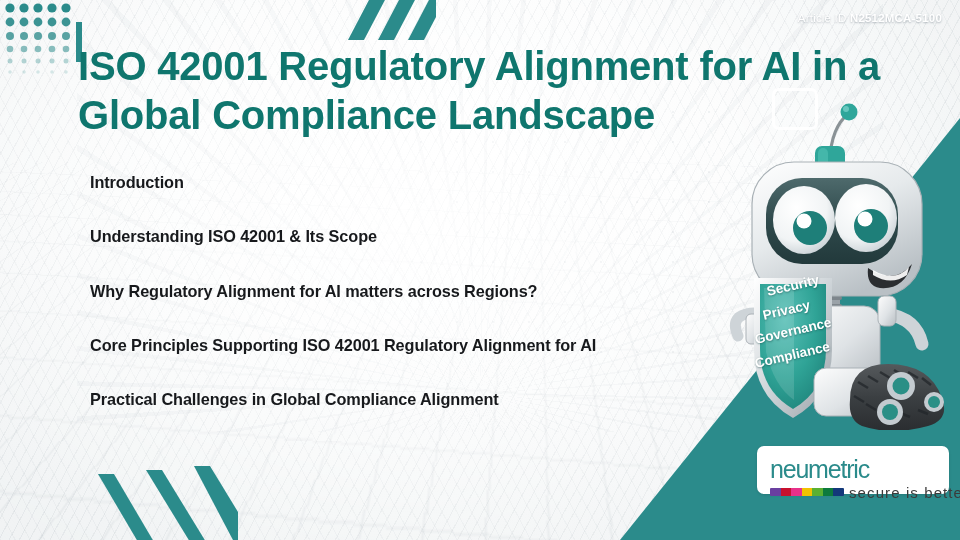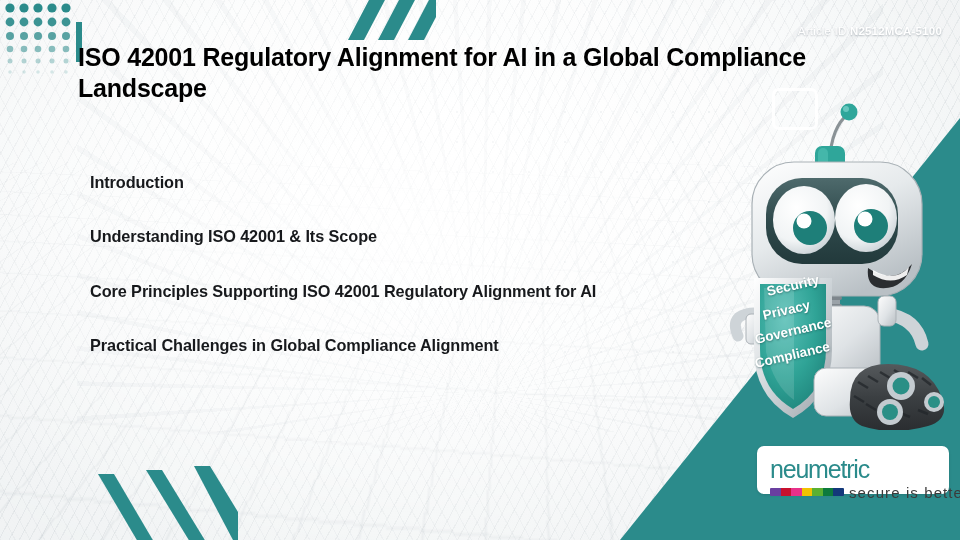--- a/index.html
+++ b/index.html
@@ -68,33 +68,33 @@
   .stripes-top { position:absolute; left:318px; top:-2px; }
   .stripes-bot { position:absolute; left:96px; top:452px; }
   .bar-left { position:absolute; left:76px; top:22px; width:6px; height:40px; background:#2b8b8b; }
   .ghost-rect {
     position:absolute; left:772px; top:88px; width:46px; height:42px;
     border:3px solid rgba(255,255,255,.9); border-radius:7px;
   }
 
   
   .article-id {
-    position:absolute; right:18px; top:25px;
+    position:absolute; right:18px; top:12px;
     font-size:11.5px; letter-spacing:.2px;
     color:#ffffff; white-space:nowrap;
     text-shadow:0 1px 2px rgba(90,105,115,.45);
   }
   .article-id .lbl { font-weight:400; opacity:.92; }
   .article-id .val { font-weight:700; }
 
   
   .title {
     position:absolute; left:78px; top:42px; width:812px;
-    font-size:25px; line-height:1.23; font-weight:700;
-    color:#000000; letter-spacing:-0.2px;
+    font-size:40px; line-height:1.23; font-weight:700;
+    color:#0f766e; letter-spacing:-0.2px;
   }
 
   
   .agenda {
     position:absolute; left:90px; top:136px; width:660px;
     list-style:none;
   }
   .agenda li {
     font-size:16.3px; font-weight:700; color:#17191c;
     line-height:1; padding:0; margin-bottom:20.4px;
@@ -213,20 +213,21 @@
   <div class="article-id">
     <span class="lbl">Article ID</span>
     <span class="val">N2512MCA-5100</span>
   </div>
 
   <h1 class="title">ISO 42001 Regulatory Alignment for AI in a Global Compliance Landscape</h1>
 
   <ul class="agenda">
     <li>Introduction</li>
     <li>Understanding ISO 42001 &amp; Its Scope</li>
+    <li>Why Regulatory Alignment for AI matters across Regions?</li>
     <li>Core Principles Supporting ISO 42001 Regulatory Alignment for AI</li>
     <li>Practical Challenges in Global Compliance Alignment</li>
   </ul>
 
   <svg class="robot" viewBox="0 0 242 330">
     <defs>
       <linearGradient id="gBody" x1="0" y1="0" x2="1" y2="1">
         <stop offset="0" stop-color="#fdfdfd"></stop>
           <stop offset=".55" stop-color="#dfe3e6"></stop>
           <stop offset="1" stop-color="#b7bdc2"></stop>

